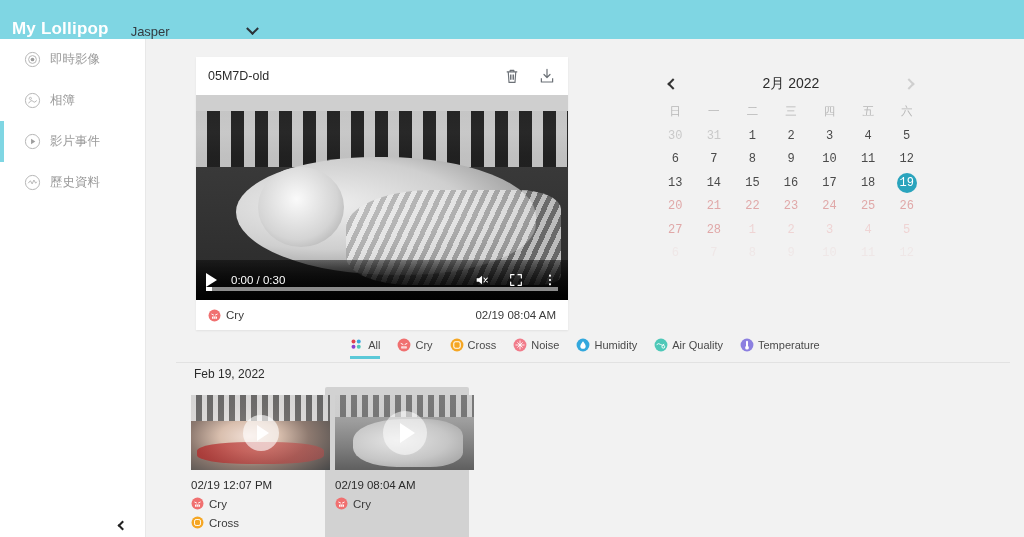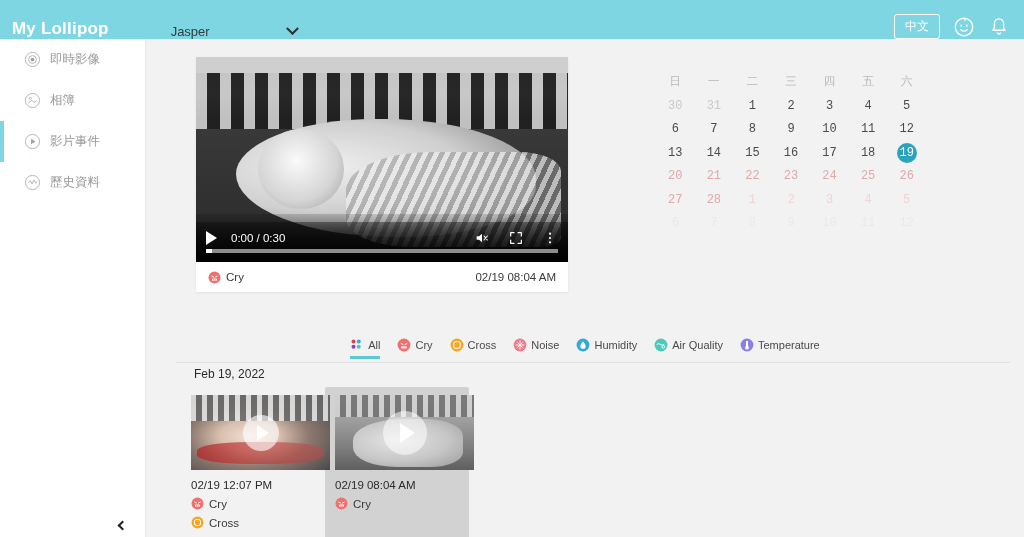--- a/index.html
+++ b/index.html
@@ -19,21 +19,21 @@
     display: flex; align-items: flex-end;
   }
   .brand {
     color: #ffffff; font-size: 17px; font-weight: bold;
     margin-left: 12px; letter-spacing: .2px;
   }
   .child-select {
     display: flex; align-items: center;
     margin-left: 22px; cursor: pointer;
   }
-  .child-name { color: #333a40; font-size: 13px; margin-left: 40px; }
+  .child-name { color: #333a40; font-size: 13px; }
   .chev-down {
     margin-left: 78px;
     width: 9px; height: 9px;
     border-right: 2px solid #2b3238;
     border-bottom: 2px solid #2b3238;
     transform: rotate(45deg) translate(-2px,-2px);
   }
   .header-right {
     margin-left: auto; display: flex; align-items: center;
     margin-right: 14px; gap: 13px;
@@ -139,21 +139,21 @@
       rgba(235,235,235,.75) 0px, rgba(235,235,235,.75) 5px,
       rgba(150,150,150,.55) 5px, rgba(150,150,150,.55) 10px);
   }
   .mattress-dark {
     position: absolute; left: 0; bottom: 0; width: 372px; height: 40px;
     background: linear-gradient(180deg, rgba(10,10,10,.4), rgba(0,0,0,.9));
   }
 
   .vcontrols {
     position: absolute; left: 0; bottom: 0;
-    width: 372px; height: 48px;
+    width: 372px; height: 40px;
     background: linear-gradient(180deg, rgba(0,0,0,.15), rgba(0,0,0,.75));
     display: flex; align-items: center;
     padding: 0 10px;
   }
   .play-tri {
     width: 0; height: 0; cursor: pointer;
     border-left: 11px solid #fff;
     border-top: 7px solid transparent;
     border-bottom: 7px solid transparent;
     margin-right: 14px;
@@ -307,34 +307,20 @@
 <body>
 
 <div class="app">
 
   <div class="header">
     <div class="brand">My Lollipop</div>
     <div class="child-select">
       <span class="child-name">Jasper</span>
       <span class="chev-down"></span>
     </div>
-    <div class="header-right">
-      <div class="lang-btn">中文</div>
-      <svg class="hicon" viewBox="0 0 24 24">
-        <circle cx="12" cy="12" r="9.5" fill="none" stroke="#fff" stroke-width="1.5"></circle>
-        <circle cx="9" cy="10.5" r="1.1" fill="#fff"></circle>
-        <circle cx="15" cy="10.5" r="1.1" fill="#fff"></circle>
-        <path d="M8.5 15 Q12 18 15.5 15" fill="none" stroke="#fff" stroke-width="1.4" stroke-linecap="round"></path>
-        <path d="M12 2.5 Q14 4 12.5 5.5" fill="none" stroke="#fff" stroke-width="1.3"></path>
-      </svg>
-      <svg class="hicon" viewBox="0 0 24 24">
-        <path d="M12 3.2c-3 0-5 2.2-5 5v4.4L5.4 15.6h13.2L17 12.6V8.2c0-2.8-2-5-5-5z" fill="none" stroke="#fff" stroke-width="1.5" stroke-linejoin="round"></path>
-        <path d="M10.2 18c.3 1 .9 1.6 1.8 1.6s1.5-.6 1.8-1.6" fill="none" stroke="#fff" stroke-width="1.5"></path>
-      </svg>
-    </div>
   </div>
 
   <div class="sidebar">
 
     <div class="nav-item">
       <svg class="nav-ico" viewBox="0 0 24 24">
         <circle cx="12" cy="12" r="10" fill="none" stroke="#b5b5b5" stroke-width="1.4"></circle>
         <circle cx="12" cy="12" r="5.5" fill="none" stroke="#b5b5b5" stroke-width="1.4"></circle>
         <circle cx="12" cy="12" r="2.6" fill="#9e9e9e"></circle>
       </svg>
@@ -368,20 +354,33 @@
 
 
     <div class="collapse-btn">
       <span class="chev-left"></span>
     </div>
   </div>
 
   <div class="main">
 
     <div class="video-card">
+      <div class="video-head">
+        <span class="video-title">05M7D-old</span>
+        <span class="video-head-actions">
+          <svg class="vh-ico" viewBox="0 0 24 24">
+            <path d="M5 6.5h14M9.5 6.5V4.5h5v2M7 6.5l1 14h8l1-14" fill="none" stroke="#6b7076" stroke-width="1.5" stroke-linejoin="round"></path>
+            <path d="M10 10v7M12 10v7M14 10v7" stroke="#6b7076" stroke-width="1.3"></path>
+          </svg>
+          <svg class="vh-ico" viewBox="0 0 24 24">
+            <path d="M12 3v10M8 10l4 4 4-4" fill="none" stroke="#6b7076" stroke-width="1.6" stroke-linecap="round" stroke-linejoin="round"></path>
+            <path d="M4.5 15v5h15v-5" fill="none" stroke="#6b7076" stroke-width="1.6" stroke-linejoin="round"></path>
+          </svg>
+        </span>
+      </div>
 
       <div class="video-frame">
         <div class="crib"></div>
         <div class="crib-rails"></div>
         <div class="crib-rail-top"></div>
         <div class="baby-blob"></div>
         <div class="blanket"></div>
         <div class="baby-head"></div>
         <div class="mattress-dark"></div>
 
@@ -416,20 +415,29 @@
             <rect x="7.4" y="14" width="9.2" height="4.2" rx="1" fill="#fff"></rect>
             <path d="M10.4 14v4.2M13.6 14v4.2" stroke="#f07070" stroke-width="1"></path>
           </svg>
           <span class="evt-label">Cry</span>
         </span>
         <span class="evt-time">02/19 08:04 AM</span>
       </div>
     </div>
 
     <div class="calendar">
+      <div class="cal-head">
+        <span class="cal-nav">
+          <span class="cal-chev-l"></span>
+        </span>
+        <span class="cal-title">2月 2022</span>
+        <span class="cal-nav">
+          <span class="cal-chev-r"></span>
+        </span>
+      </div>
       <div class="cal-grid">
         <div class="cal-dow">日</div>
         <div class="cal-dow">一</div>
         <div class="cal-dow">二</div>
         <div class="cal-dow">三</div>
         <div class="cal-dow">四</div>
         <div class="cal-dow">五</div>
         <div class="cal-dow">六</div>
       </div>
       <div class="cal-grid" id="cal-days">

